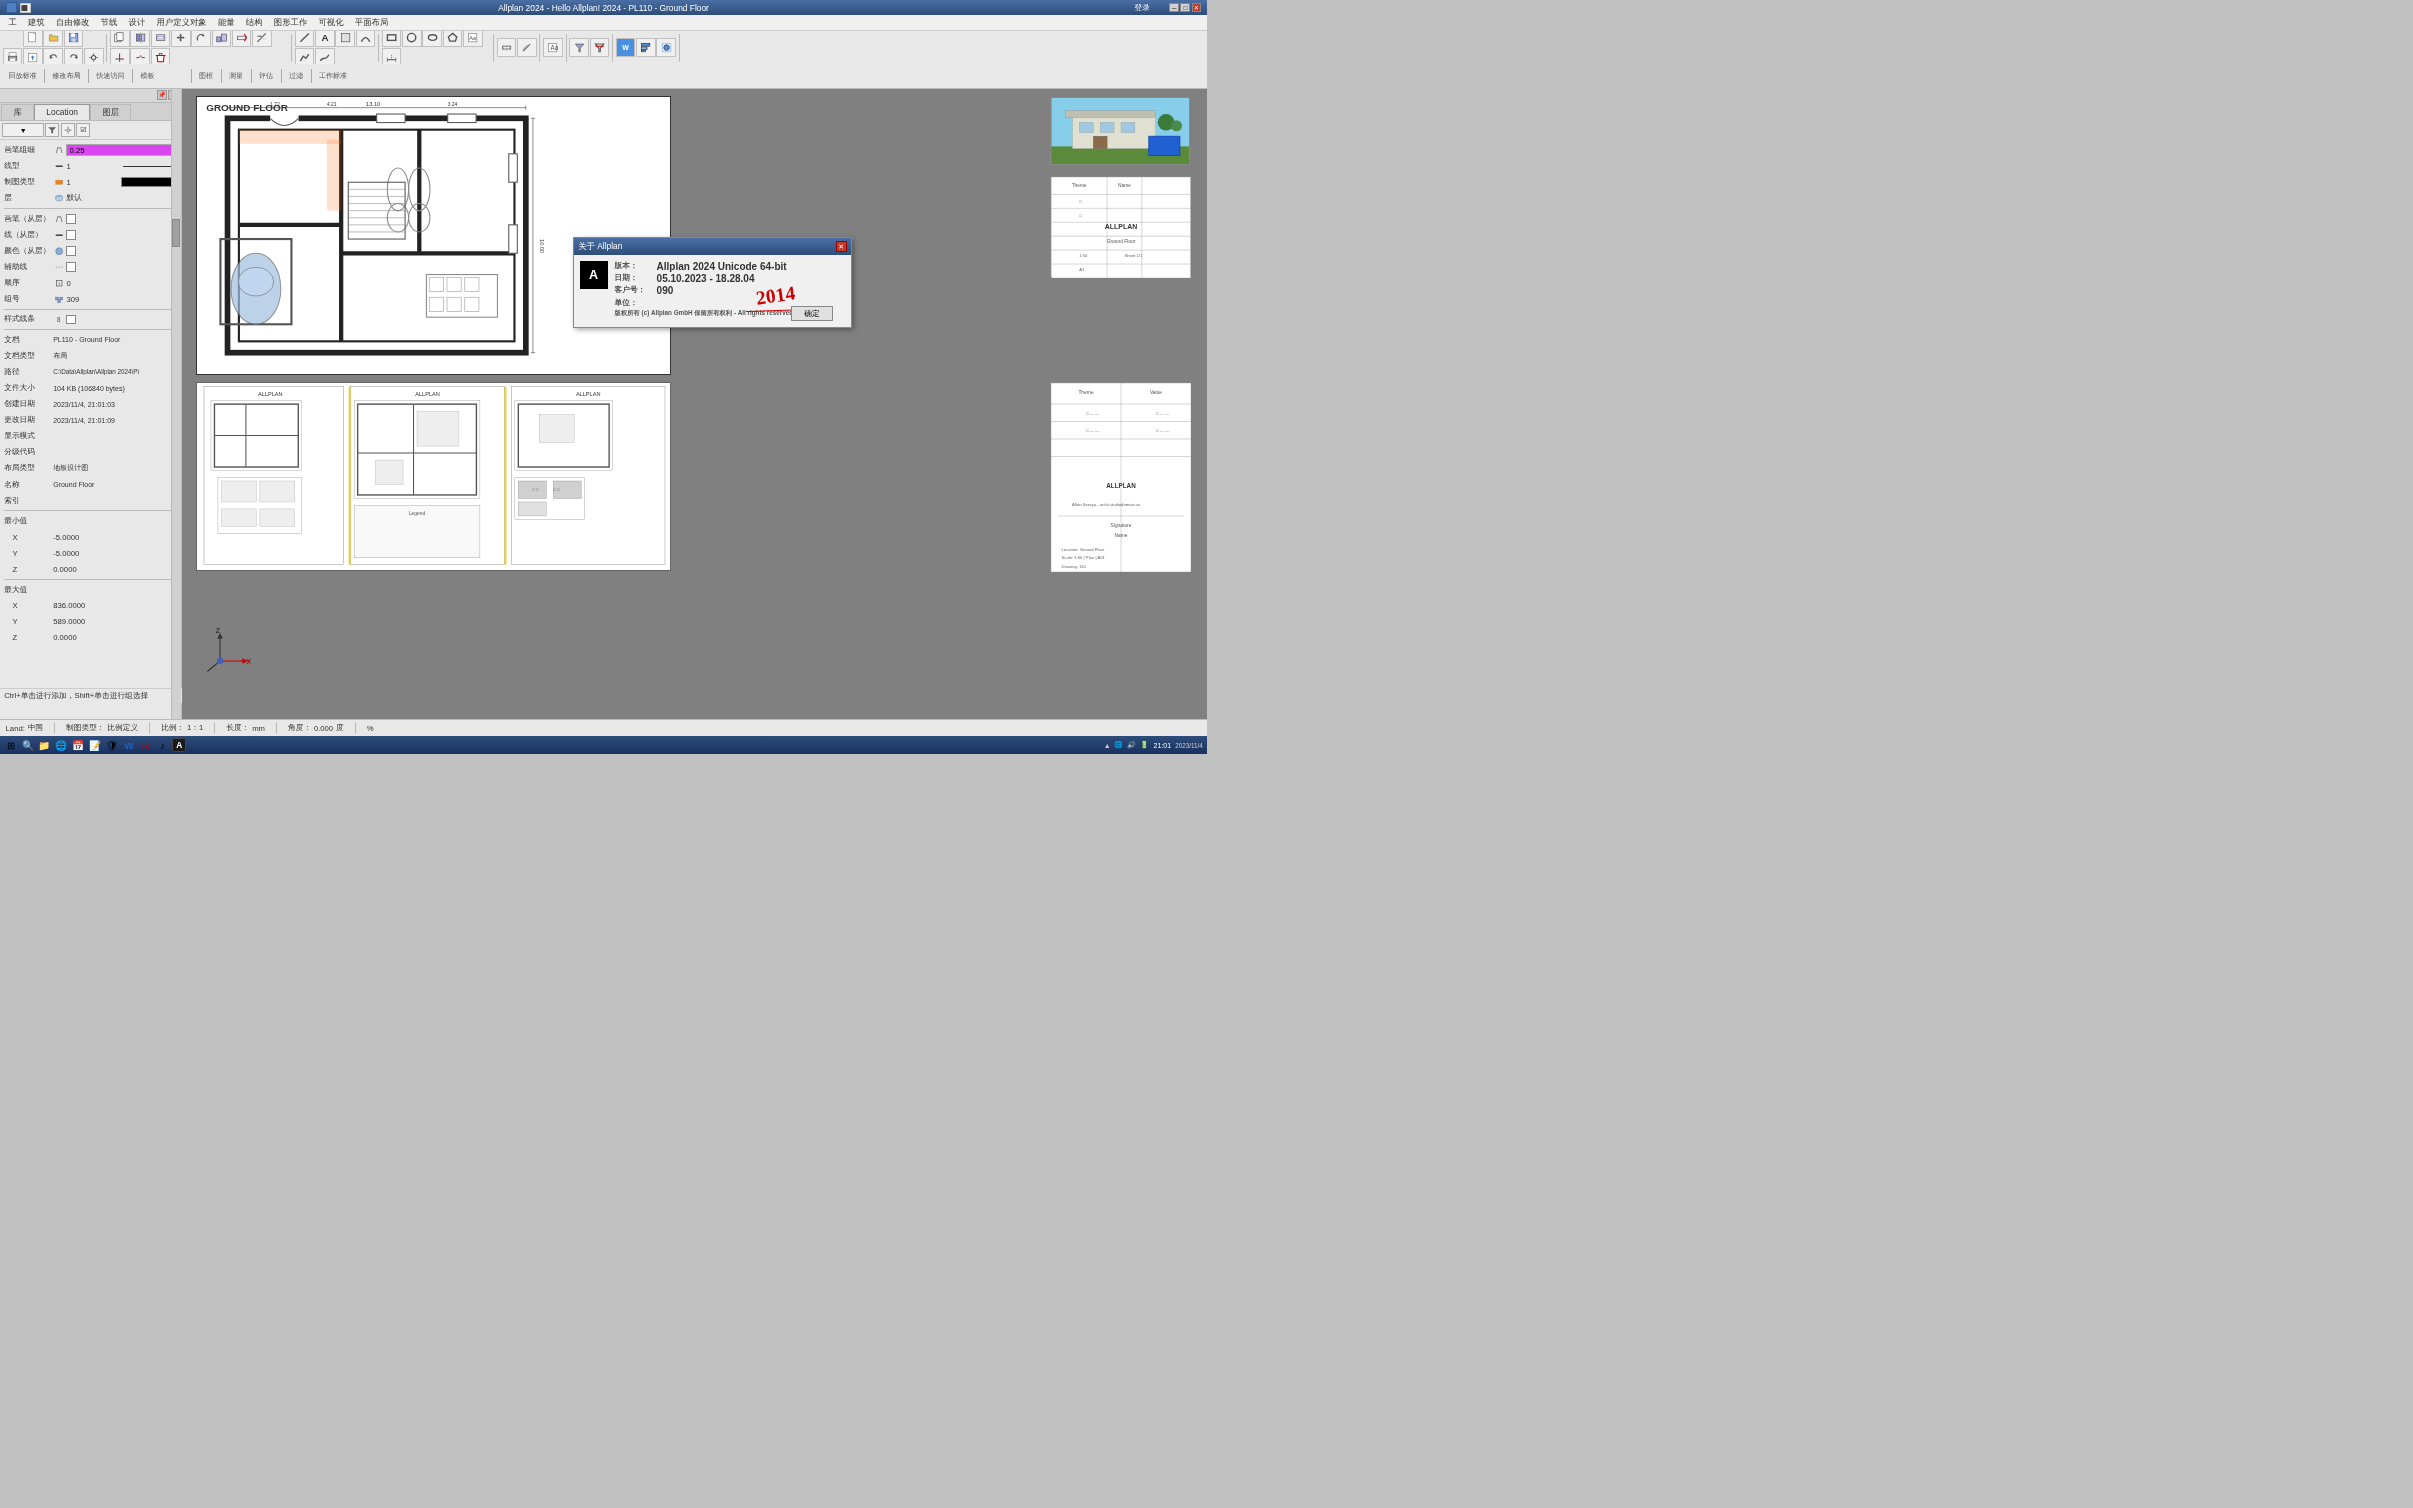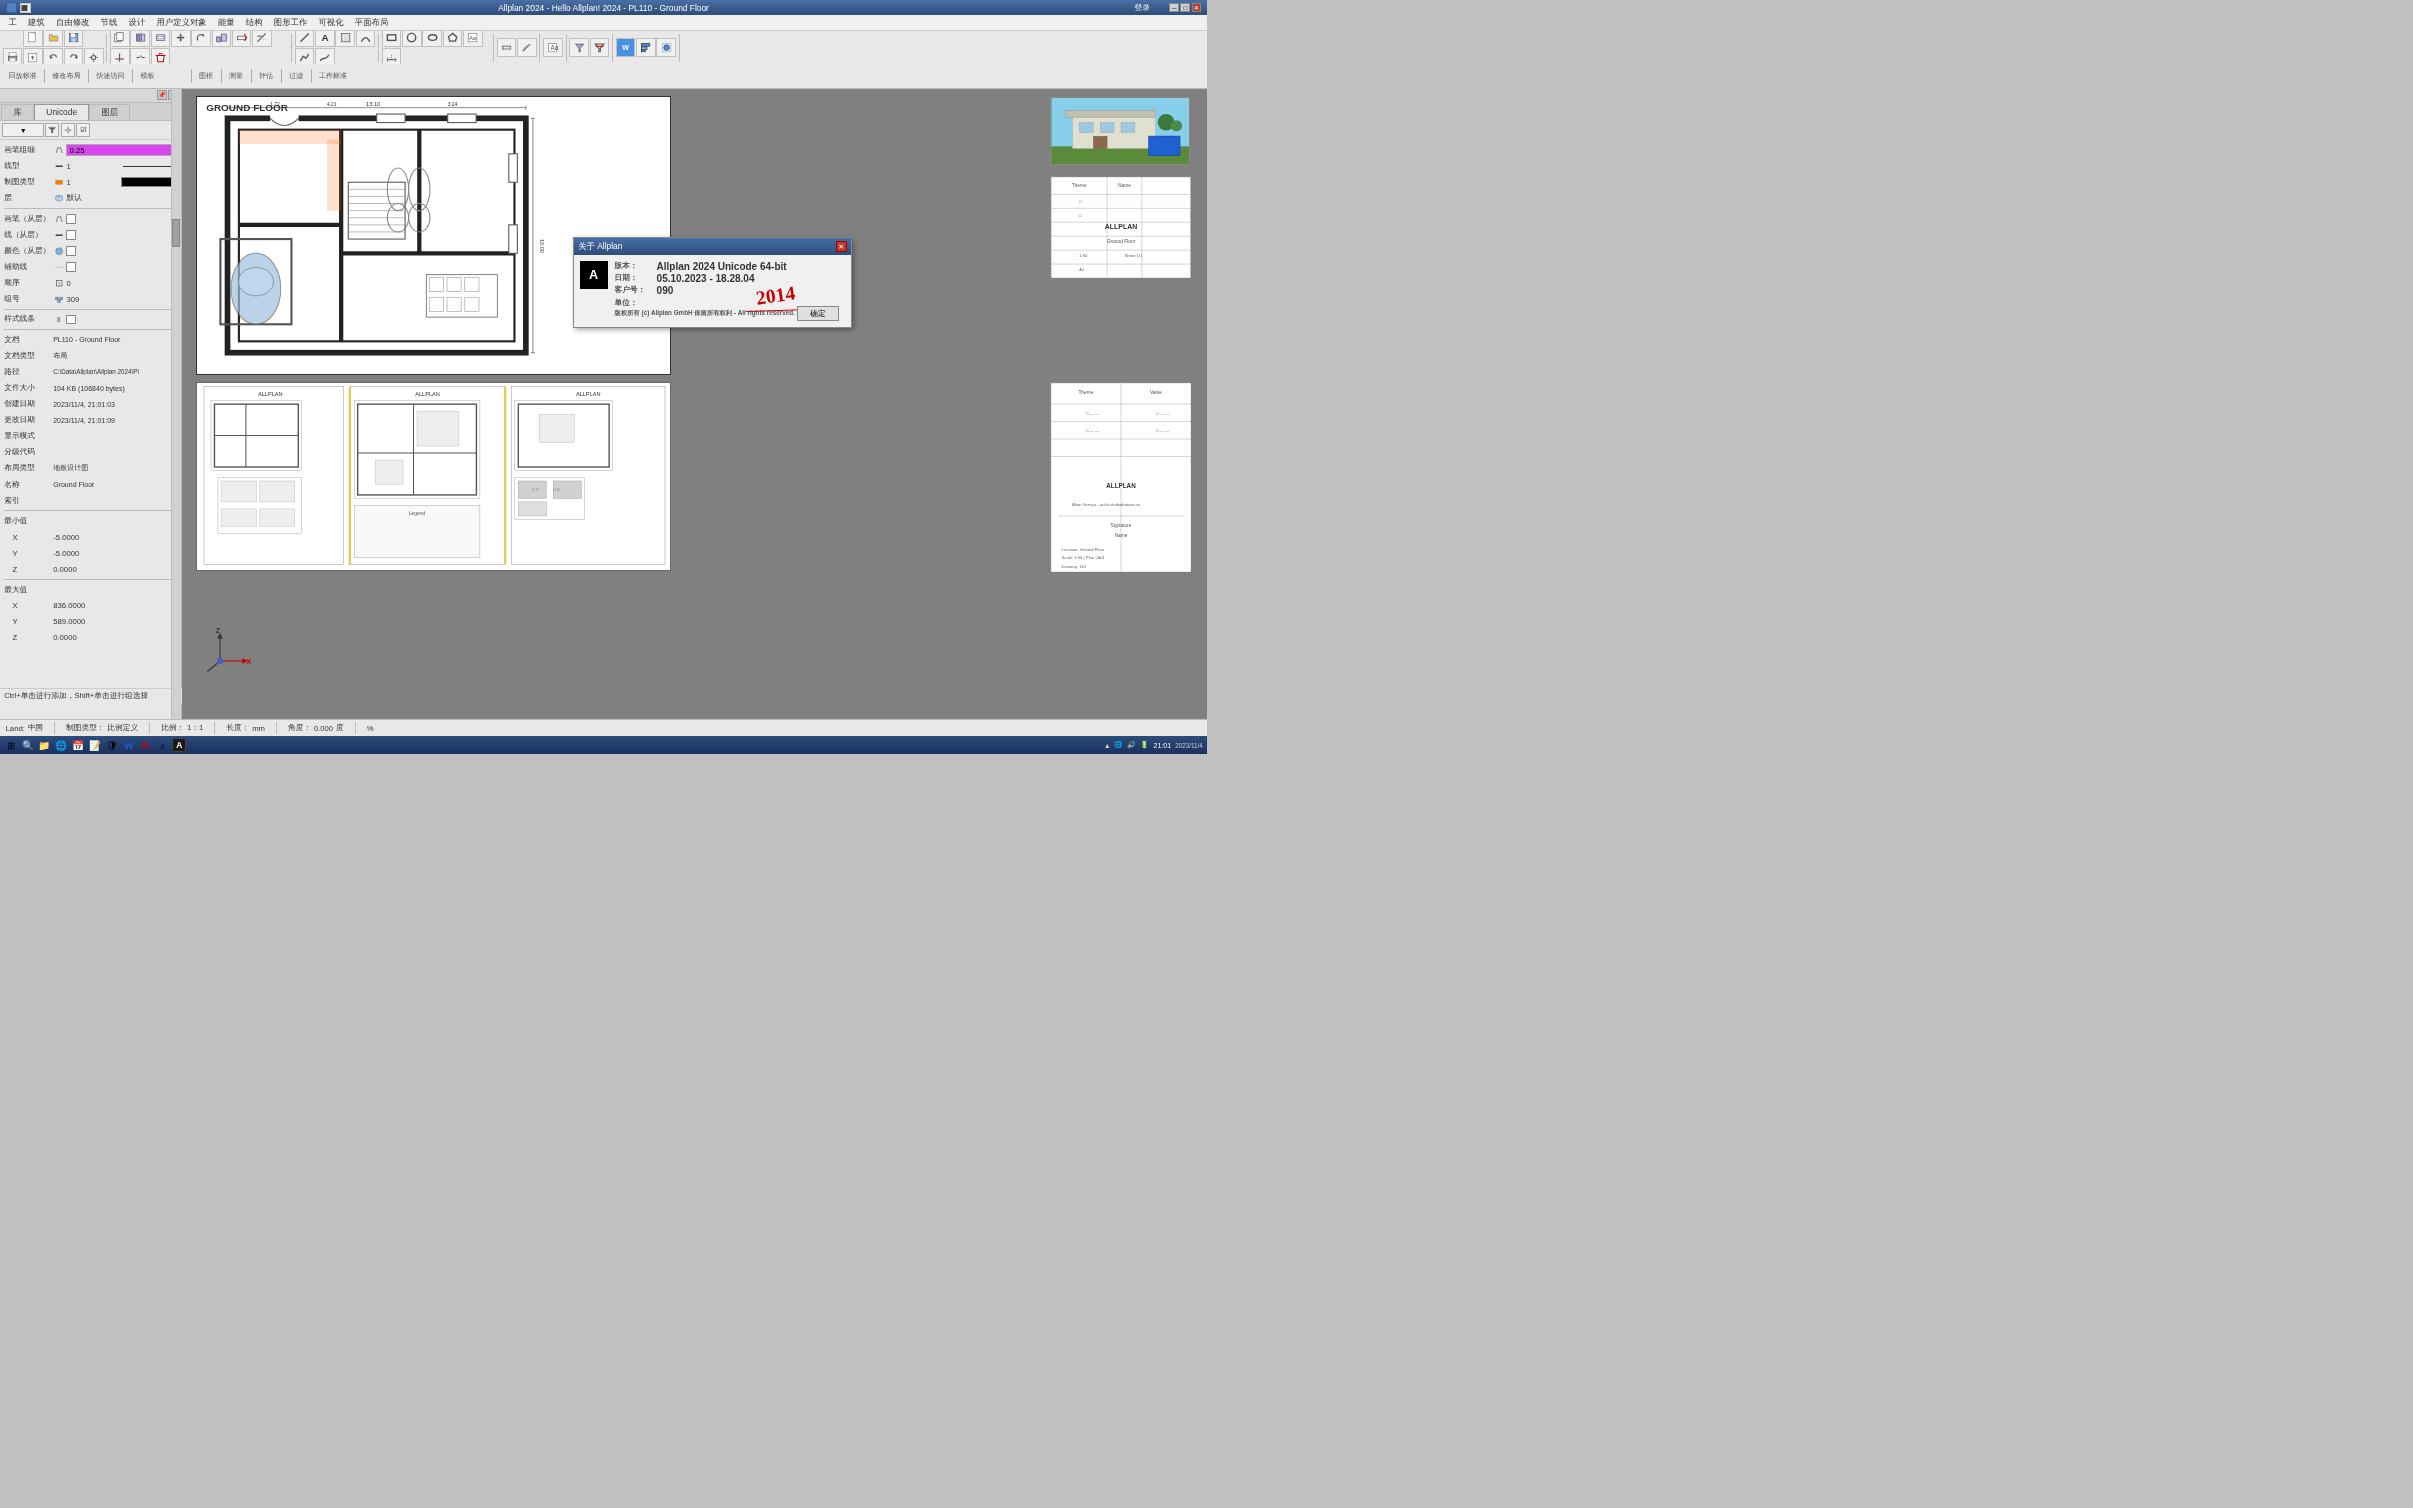--- a/index.html
+++ b/index.html
@@ -394,21 +394,21 @@
       font-size: 7.7px;
     }
     .dialog-info-value {
       flex: 1;
       font-size: 10px;
       color: #333;
     }
     .dialog-ok-btn {
       position: absolute;
       bottom: 5.6px;
-      right: 12px;
+      right: 18px;
       width: 42px;
       height: 15.4px;
       background: #e0e0e0;
       border: 0.7px solid #888;
       cursor: pointer;
       font-size: 7.7px;
       display: flex;
       align-items: center;
       justify-content: center;
     }
@@ -808,21 +808,21 @@
   <span style="font-size:7px;color:#555;padding:0 5.6px;">工作标准</span>
 </div>
 
 <div id="leftpanel">
   <div class="panel-header-btns">
     <div class="panel-hdr-btn">📌</div>
     <div class="panel-hdr-btn">✕</div>
   </div>
   <div class="panel-tabs">
     <div class="panel-tab">库</div>
-    <div class="panel-tab active">Unicode</div>
+    <div class="panel-tab active">Location</div>
     <div class="panel-tab">图层</div>
   </div>
   <div class="panel-controls">
     <div class="panel-ctrl-btn" style="width:42px;">▼</div>
     <div class="panel-ctrl-btn">
       <svg width="8.4" height="8.4" viewBox="0 0 12 12">
           <path d="M1 2 L5 6 L5 10 L7 10 L7 6 L11 2 Z" fill="#666" stroke="#444" stroke-width="0.5"></path>
         </svg>
     </div>
     <div class="panel-ctrl-btn">

